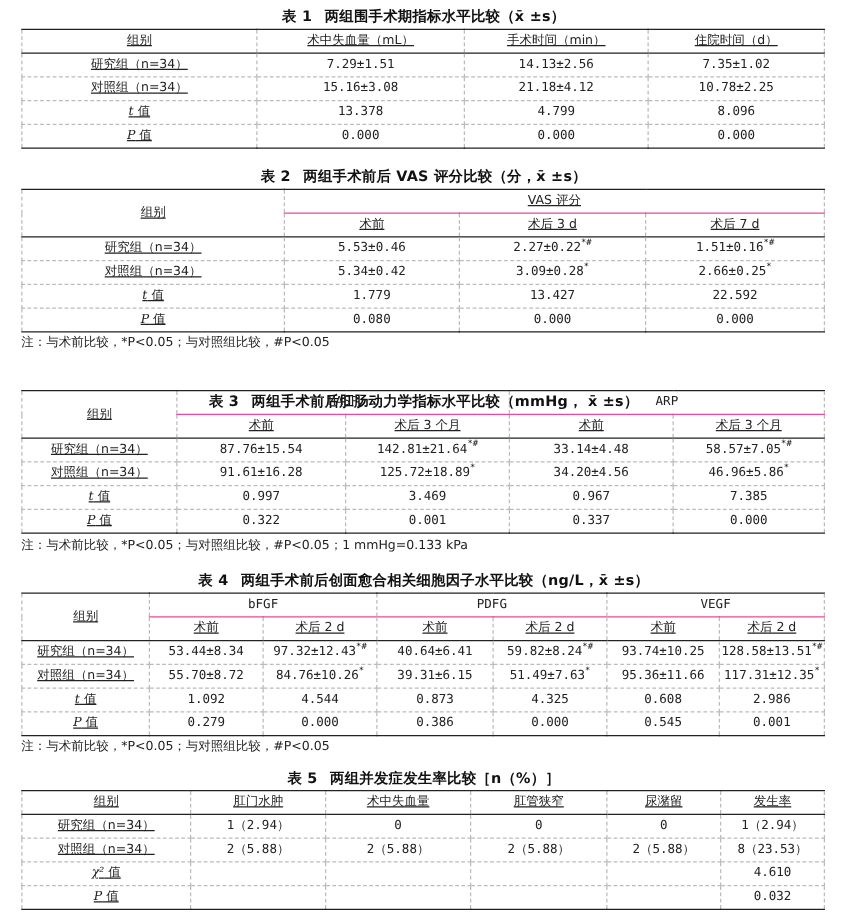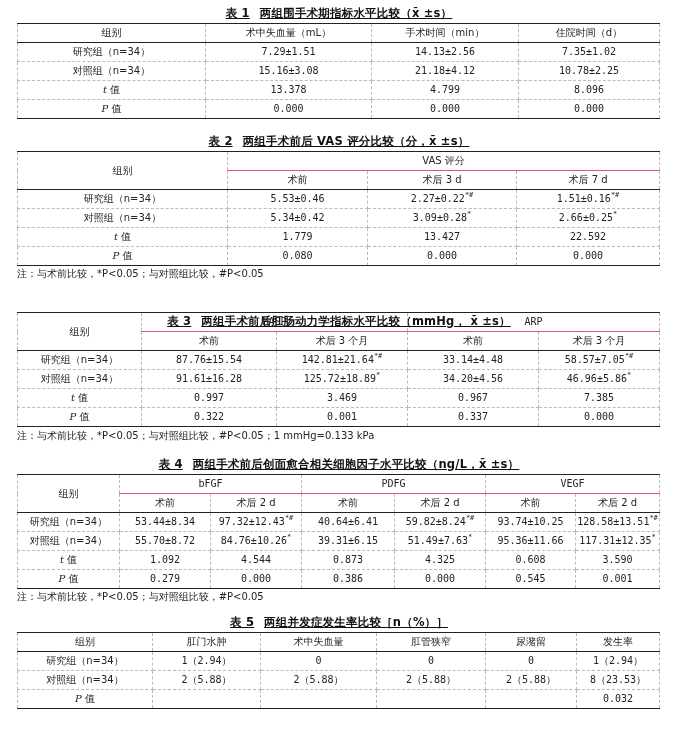--- a/index.html
+++ b/index.html
@@ -1,26 +1,26 @@
 <!DOCTYPE html>
 <html><head>
 <meta charset="utf-8">
 <style>
   html, body { margin:0; padding:0; background:#ffffff; }
   body { width:678px; height:733px; position:relative; overflow:hidden;
          font-family:"DejaVu Sans","Liberation Sans",sans-serif; color:#222; }
   .cap { position:absolute; left:0; width:678px; text-align:center;
-         font-size:11.5px; font-weight:bold; color:#111; white-space:nowrap; letter-spacing:0.2px;text-decoration:underline; }
+         font-size:11.5px; font-weight:bold; color:#111; white-space:nowrap; letter-spacing:0.2px; }
   .cap .num { margin-right:10px; }
   .tbl { position:absolute; left:17px; width:642px; border-collapse:collapse; table-layout:fixed;
          border-top:1.5px solid #222; border-bottom:1.5px solid #222; }
   .tbl td { border-left:1px dashed #bbb; border-right:1px dashed #bbb; border-bottom:1px dashed #bbb;
             text-align:center; font-size:10px; padding:0; height:18px; line-height:18px;
             font-family:"DejaVu Sans Mono","Liberation Mono",monospace; color:#222; white-space:nowrap; overflow:hidden; }
-  .tbl td.cn { font-family:"DejaVu Sans","Liberation Sans",sans-serif; }
+  .tbl td.cn { font-family:"DejaVu Sans","Liberation Sans",sans-serif;text-decoration:underline; }
   .tbl tr.hdr-last td { border-bottom:1px solid #222; }
   .tbl tr.hdr-top td.span { border-bottom:1px solid #ec4899; }
   .tbl tr:last-child td { border-bottom:none; }
   .it { font-style:italic; font-family:"DejaVu Serif","Liberation Serif",serif; }
   sup { font-size:7px; line-height:0; vertical-align:5px; }
   .note { position:absolute; left:17px; font-size:10px; color:#222; white-space:nowrap; }
 </style>
 </head>
 <body>
 
@@ -217,21 +217,21 @@
     <td><span>95.36±11.66</span><sup></sup></td>
     <td><span>117.31±12.35</span><sup>*</sup></td>
   </tr>
   <tr>
     <td class="cn"><span class="it">t</span><span> 值</span></td>
     <td>1.092</td>
     <td>4.544</td>
     <td>0.873</td>
     <td>4.325</td>
     <td>0.608</td>
-    <td>3.590</td>
+    <td>2.986</td>
   </tr>
   <tr>
     <td class="cn"><span class="it">P</span><span> 值</span></td>
     <td>0.279</td>
     <td>0.000</td>
     <td>0.386</td>
     <td>0.000</td>
     <td>0.545</td>
     <td>0.001</td>
   </tr>
@@ -270,20 +270,28 @@
   </tr>
   <tr>
     <td class="cn">对照组（n=34）</td>
     <td>2（5.88）</td>
     <td>2（5.88）</td>
     <td>2（5.88）</td>
     <td>2（5.88）</td>
     <td>8（23.53）</td>
   </tr>
   <tr>
+    <td class="cn"><span class="it">χ²</span><span> 值</span></td>
+    <td></td>
+    <td></td>
+    <td></td>
+    <td></td>
+    <td>4.610</td>
+  </tr>
+  <tr>
     <td class="cn"><span class="it">P</span><span> 值</span></td>
     <td></td>
     <td></td>
     <td></td>
     <td></td>
     <td>0.032</td>
   </tr>
 </tbody>
   </table>
 

